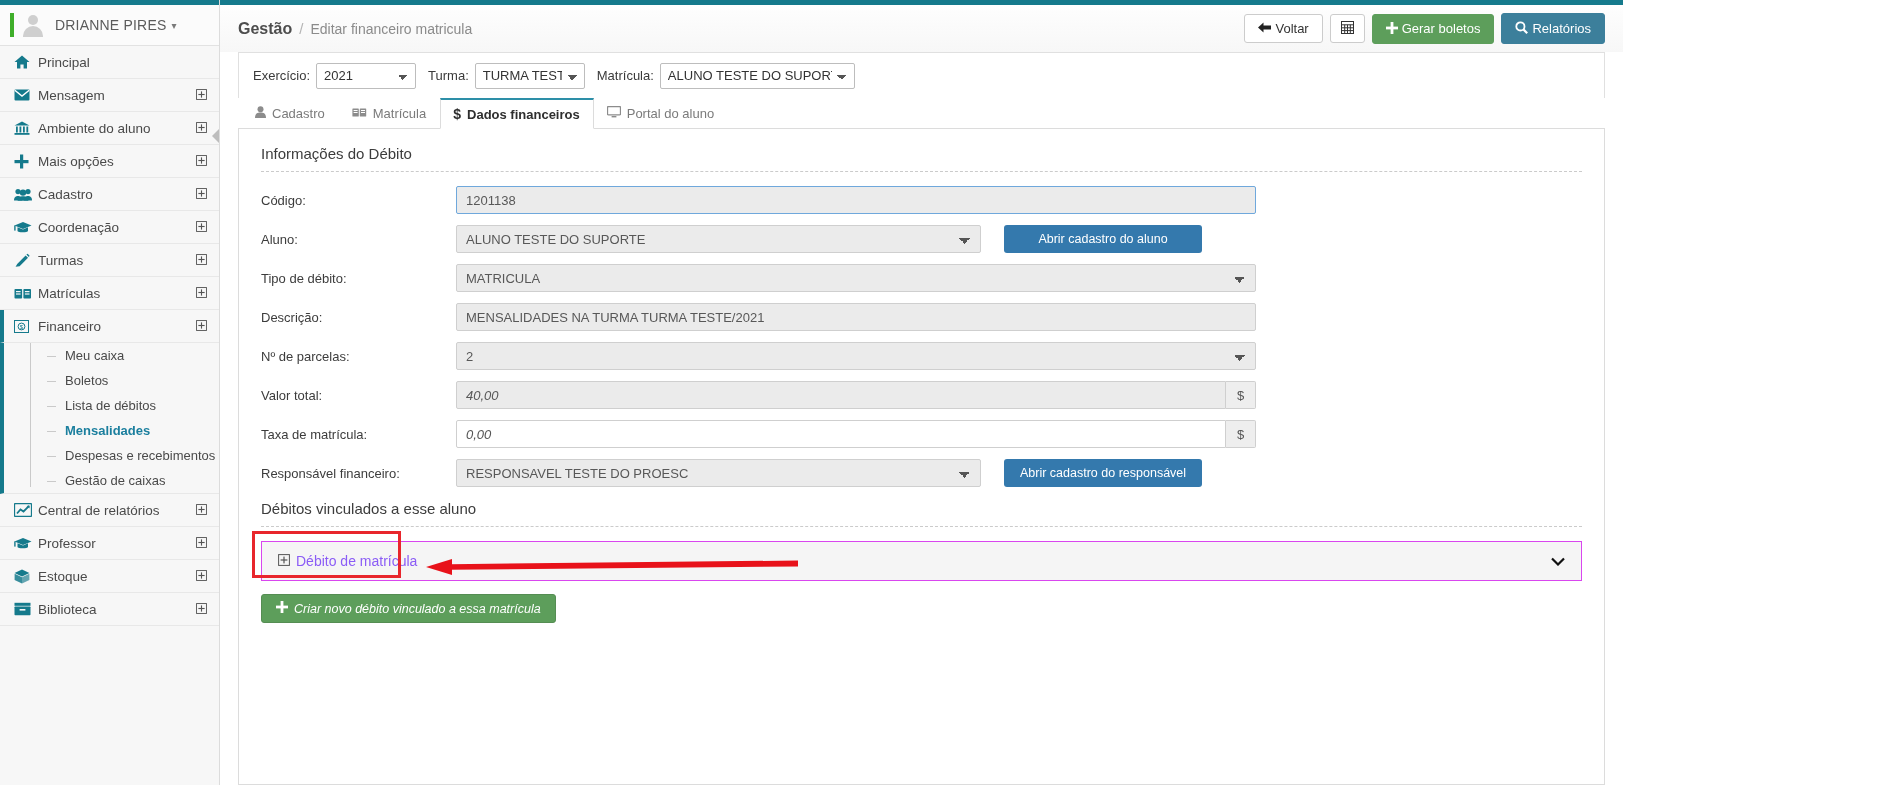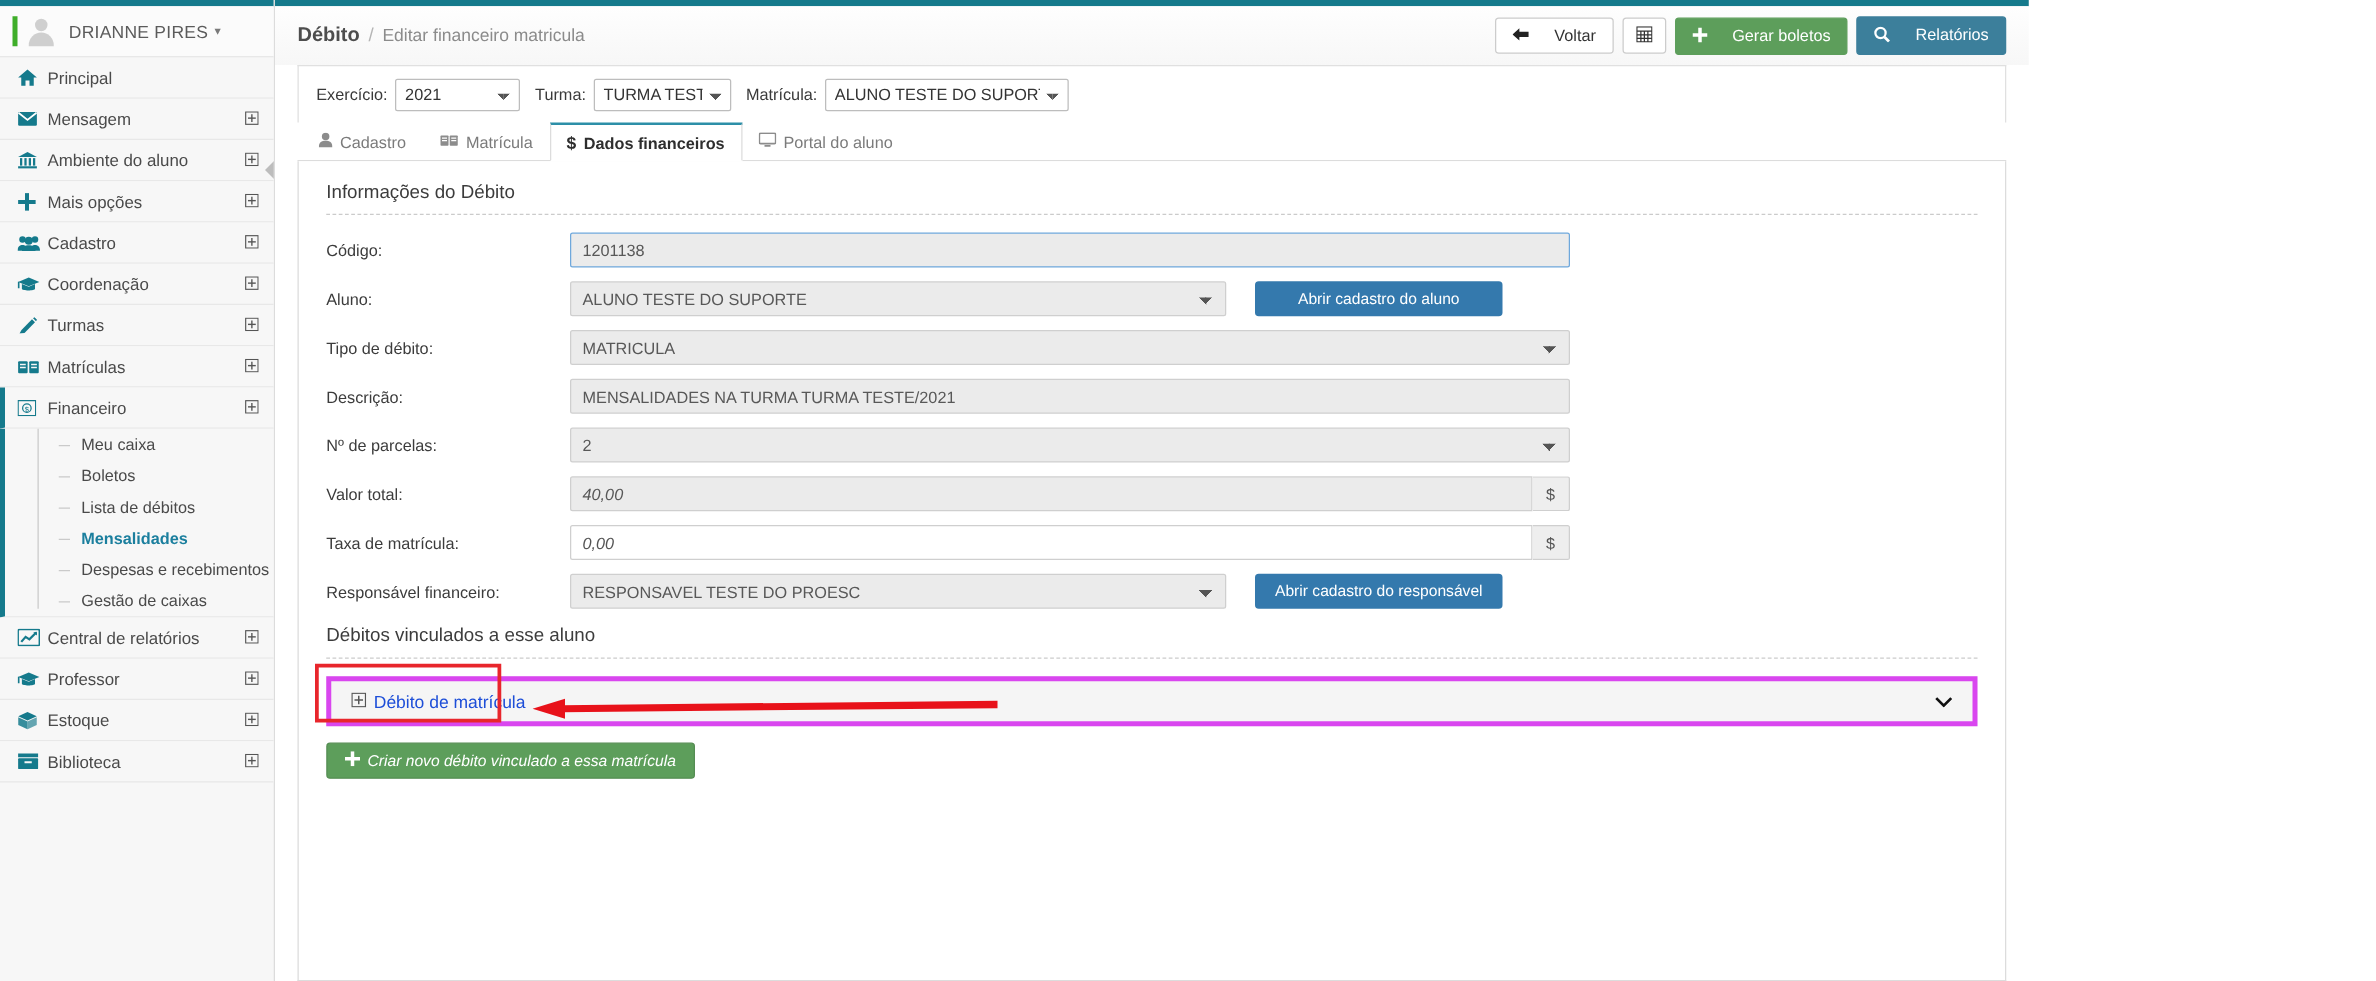--- a/index.html
+++ b/index.html
@@ -104,21 +104,21 @@
     padding: 0 18px 0 18px;
     background: linear-gradient(#fefefe, #f7f7f7);
   }
   .crumbs { display: flex; align-items: baseline; }
   .crumb-main { font-size: 16px; font-weight: bold; color: #4d4d4d; }
   .crumb-sep { font-size: 15px; color: #b5b5b5; margin: 0 7px; }
   .crumb-sub { font-size: 14px; color: #8b8b8b; }
   .headbtns { margin-left: auto; display: flex; gap: 7px; align-items: center; }
   .btn {
     font-size: 13px; border-radius: 3px; cursor: pointer;
-    display: inline-flex; gap: 20px;
+    display: inline-flex; align-items: center; gap: 4px;
     padding: 7px 13px; line-height: 1; white-space: nowrap;
   }
   .btn-default { background: #fff; border: 1px solid #ccc; color: #333; }
   .btn-icon { background: #fff; border: 1px solid #ccc; color: #333; padding: 6px 10px; }
   .btn-green { background: #5d9e5b; border: 1px solid #5d9e5b; color: #fff; }
   .btn-teal  { background: #3c7f9b; border: 1px solid #3c7f9b; color: #ffffff; }
 
   .filterbar {
     margin: 0 18px; height: 46px;
     border: 1px solid #e0e0e0; border-bottom: none;
@@ -210,23 +210,23 @@
   .sidebtn {
     margin-left: 23px; background: #3479ad; color: #fff; border: none;
     font-size: 12.5px; height: 28px; padding: 0 16px; border-radius: 3px;
     cursor: pointer; min-width: 198px; font-family: "Liberation Sans", sans-serif;
   }
 
   .sect-title2 { font-size: 15px; color: #3c3c3c; padding: 7px 0 9px 22px; }
 
   .accwrap { margin: 0 22px; position: relative; }
   .accordion {
-    height: 40px; background: #f5f5f5; border: 4px solid #d946ef;
+    height: 40px; background: #f5f5f5; border: 1px solid #d946ef;
     display: flex; align-items: center; padding: 0 16px;
-    font-size: 14px; color: #1d4ed8; cursor: pointer;
+    font-size: 14px; color: #8b5cf6; cursor: pointer;
   }
   .accordion .exp { font-size: 12px; margin-right: 6px; color: #444; }
   .accordion .chev { margin-left: auto; font-size: 13px; color: #222; }
 
   .redbox {
     position: absolute; left: -9px; top: -10px;
     width: 149px; height: 47px;
     border: 3px solid #e8262c; pointer-events: none;
   }
   .arrow { position: absolute; left: 165px; top: 15px; pointer-events: none; }
@@ -491,21 +491,21 @@
       </div>
 
     <div class="sb-collapse-arrow"></div>
   </div>
 
   <div class="main">
     <div class="main-topbar"></div>
 
     <div class="pagehead">
       <div class="crumbs">
-        <span class="crumb-main">Débito</span>
+        <span class="crumb-main">Gestão</span>
         <span class="crumb-sep">/</span>
         <span class="crumb-sub">Editar financeiro matricula</span>
       </div>
       <div class="headbtns">
         <div class="btn btn-default">
           <span><svg width="13" height="11" viewBox="0 0 13 11">
                 <polygon points="0,5.5 5.5,0.6 5.5,3.4 13,3.4 13,7.6 5.5,7.6 5.5,10.4" fill="#222"></polygon>
               </svg></span>
           <span>Voltar</span>
         </div>

